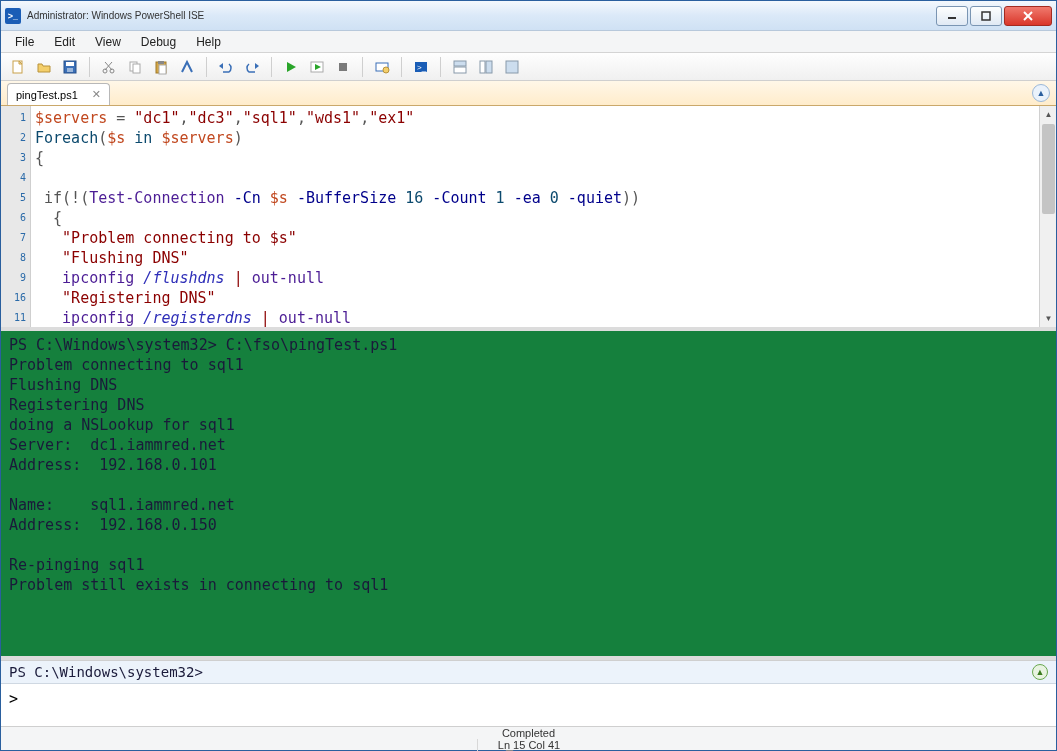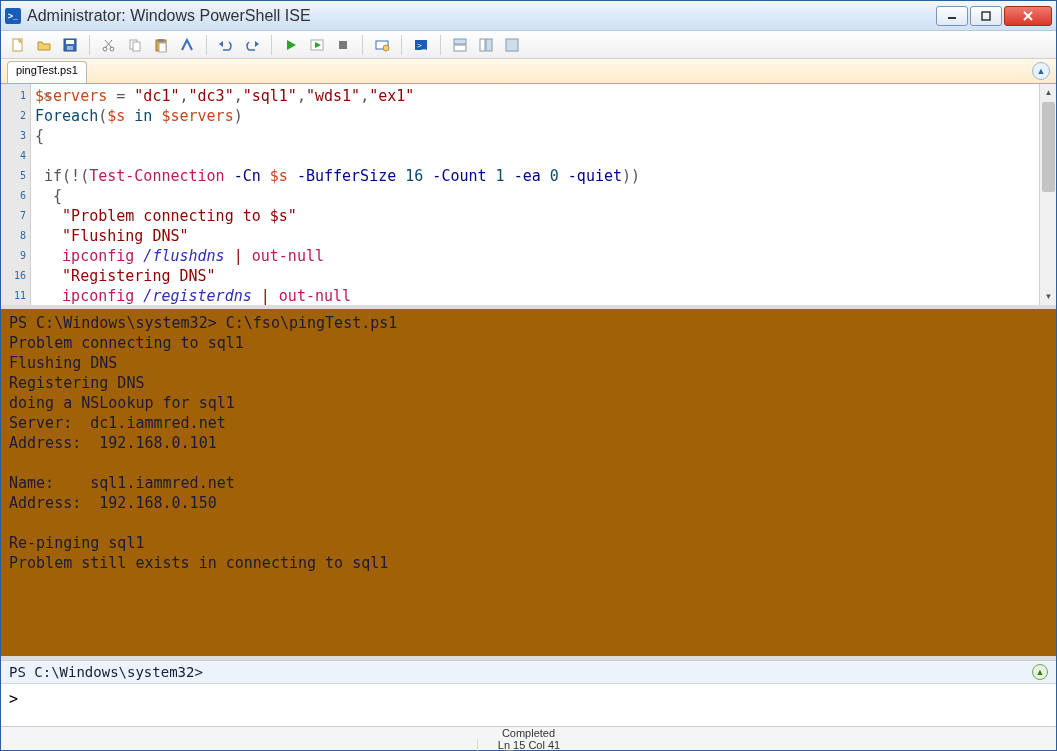--- a/index.html
+++ b/index.html
@@ -2,62 +2,62 @@
 <html><head>
 <meta charset="utf-8">
 <style>
   * { box-sizing: border-box; margin: 0; padding: 0; }
   body { font-family: "Segoe UI", Tahoma, sans-serif; font-size: 12px; background: #fff; overflow: hidden; }
   .window { width: 1057px; height: 751px; border: 1px solid #2a5f9e; display: flex; flex-direction: column; background: #fff; }
 
   
   .titlebar { height: 30px; background: linear-gradient(to bottom,#f4f8fd 0%,#dbe9f8 50%,#cfe1f4 100%); display:flex; align-items:center; padding:0 4px; border-bottom:1px solid #b7c8db; }
   .titlebar .app-icon { width:16px; height:16px; margin-right:6px; background:#1a5db6; border-radius:2px; display:inline-flex; align-items:center; justify-content:center; color:#fff; font-size:9px; font-weight:bold; }
-  .titlebar .title-text { font-size:16px; color:#333; }
+  .titlebar .title-text { font-size:10px; color:#333; }
   .titlebar .win-controls { margin-left:auto; display:flex; gap:2px; }
   .wc-btn { width:32px; height:20px; border:1px solid #7a95b3; border-radius:3px; background:linear-gradient(#fdfefe,#e0e9f4); display:flex; align-items:center; justify-content:center; font-size:10px; }
   .wc-btn.close { width:48px; background:linear-gradient(#f07a6e,#d9362a); border-color:#a32a20; color:#fff; }
   .wc-btn svg { display:block; }
 
   
   .menubar { height:22px; display:flex; align-items:center; padding:0 6px; gap:4px; background:#f4f5f6; border-bottom:1px solid #d4d4d4; }
   .menubar .menu-item { padding:2px 8px; color:#222; border-radius:2px; }
 
   
   .toolbar { height:28px; display:flex; align-items:center; padding:2px 6px; gap:4px; background:linear-gradient(#fefefe,#f0f0f0); border-bottom:1px solid #cfcfcf; }
   .tb-btn { width:22px; height:22px; display:flex; align-items:center; justify-content:center; border-radius:2px; }
   .tb-sep { width:1px; height:20px; background:#cfcfcf; margin:0 4px; }
 
   
   .tabstrip { height:25px; background:linear-gradient(#fff7e8,#ffeccb); border-bottom:1px solid #caa86a; display:flex; align-items:flex-end; padding:0 6px; position:relative; }
-  .tab { background:#fff; border:1px solid #b8b8b8; border-bottom:none; border-radius:4px 4px 0 0; height:22px; padding:2px 8px; display:flex; align-items:center; gap:14px; font-size:11px;flex-direction:column; }
+  .tab { background:#fff; border:1px solid #b8b8b8; border-bottom:none; border-radius:4px 4px 0 0; height:22px; padding:2px 8px; display:flex; align-items:center; gap:14px; font-size:11px; }
   .tab .close-x { color:#888; font-size:11px; }
   .tabstrip .arrow-btn { position:absolute; right:6px; top:3px; width:18px; height:18px; border:1px solid #9bb8d8; border-radius:9px; background:#eaf2fb; display:flex; align-items:center; justify-content:center; font-size:9px; color:#2a5f9e; }
 
   
   .editor-area { height:225px; display:flex; border-bottom:4px solid #dcdcdc; position:relative; }
   .gutter { width:30px; background:#e8e8e8; border-right:1px solid #cfcfcf; padding-top:2px; }
   .gutter .ln { height:20px; text-align:right; padding-right:4px; font-size:10px; color:#2a6aa8; font-family:Consolas,monospace; line-height:20px; }
   .code { flex:1; font-family:Consolas,"Lucida Console",monospace; font-size:15px; line-height:20px; white-space:pre; padding:2px 4px; overflow:hidden; position:relative; }
   .tok-var { color:#c1481f; }
   .tok-kw  { color:#0c4a6e; }
   .tok-str { color:#8b0000; }
-  .tok-cmd { color:#be185d; }
+  .tok-cmd { color:#4c1d95; }
   .tok-op  { color:#555; }
   .tok-num { color:#0c4a6e; }
   .tok-param{ color:#00008b; }
   .tok-arg { color:#2e2eb8; font-style:italic; }
   .tok-pipe{ color:#8b0000; }
   .editor-scroll { position:absolute; right:0; top:0; width:17px; height:100%; background:#f0f0f0; border-left:1px solid #d0d0d0; }
   .editor-scroll .thumb { position:absolute; left:2px; width:13px; background:#c4c4c4; border-radius:2px; top:18px; height:90px; }
   .editor-scroll .arr { position:absolute; left:0; width:17px; height:17px; display:flex; align-items:center; justify-content:center; font-size:8px; color:#555; }
   .editor-scroll .arr.top{top:0;} .editor-scroll .arr.bot{bottom:0;}
 
   
-  .output { flex:1; font-family:"Lucida Console",Consolas,monospace; font-size:15px; line-height:20px; white-space:pre; padding:4px 8px; background:#a16207; color:#1a1a3a; overflow:hidden; border-bottom:4px solid #dcdcdc; }
+  .output { flex:1; font-family:"Lucida Console",Consolas,monospace; font-size:15px; line-height:20px; white-space:pre; padding:4px 8px; background:#15803d; color:#1a1a3a; overflow:hidden; border-bottom:4px solid #dcdcdc; }
 
   
   .cmdpane { border-top:1px solid #cfcfcf; }
   .cmd-prompt { display:flex; align-items:center; padding:3px 8px; background:#ecf3fb; border-bottom:1px solid #cfd8e2; position:relative; }
   .cmd-prompt .txt { font-family:Consolas,monospace; font-size:14px; color:#1a1a3a; }
   .cmd-prompt .uparrow { position:absolute; right:8px; width:16px; height:16px; border:1px solid #6aa84f; border-radius:8px; background:#e8f3e1; display:flex; align-items:center; justify-content:center; color:#3a7a1e; font-size:9px; }
   .cmd-input { padding:6px 8px 18px; font-family:Consolas,monospace; font-size:15px; color:#000; }
 
   
   .statusbar { height:24px; border-top:1px solid #cfcfcf; background:#f4f5f6; display:flex; align-items:center; padding:0 8px; font-size:11px; color:#333;flex-direction:column; }
@@ -89,20 +89,27 @@
         </div>
       <div class="wc-btn close">
           <svg width="12" height="10">
             <line x1="2" y1="1" x2="10" y2="9" stroke="#fff" stroke-width="2"></line>
             <line x1="10" y1="1" x2="2" y2="9" stroke="#fff" stroke-width="2"></line>
           </svg>
         </div>
     </div>
   </div>
 
+  <div class="menubar">
+    <span class="menu-item">File</span>
+    <span class="menu-item">Edit</span>
+    <span class="menu-item">View</span>
+    <span class="menu-item">Debug</span>
+    <span class="menu-item">Help</span>
+  </div>
 
   <div class="toolbar">
     <div class="tb-btn">
         <svg width="16" height="16">
           <rect x="3" y="2" width="9" height="12" fill="#fff" stroke="#c9a14a"></rect>
           <polyline points="9,2 12,5 9,5 9,2" fill="#f2e0b0" stroke="#c9a14a"></polyline>
         </svg>
       </div>
     <div class="tb-btn">
         <svg width="16" height="16">

